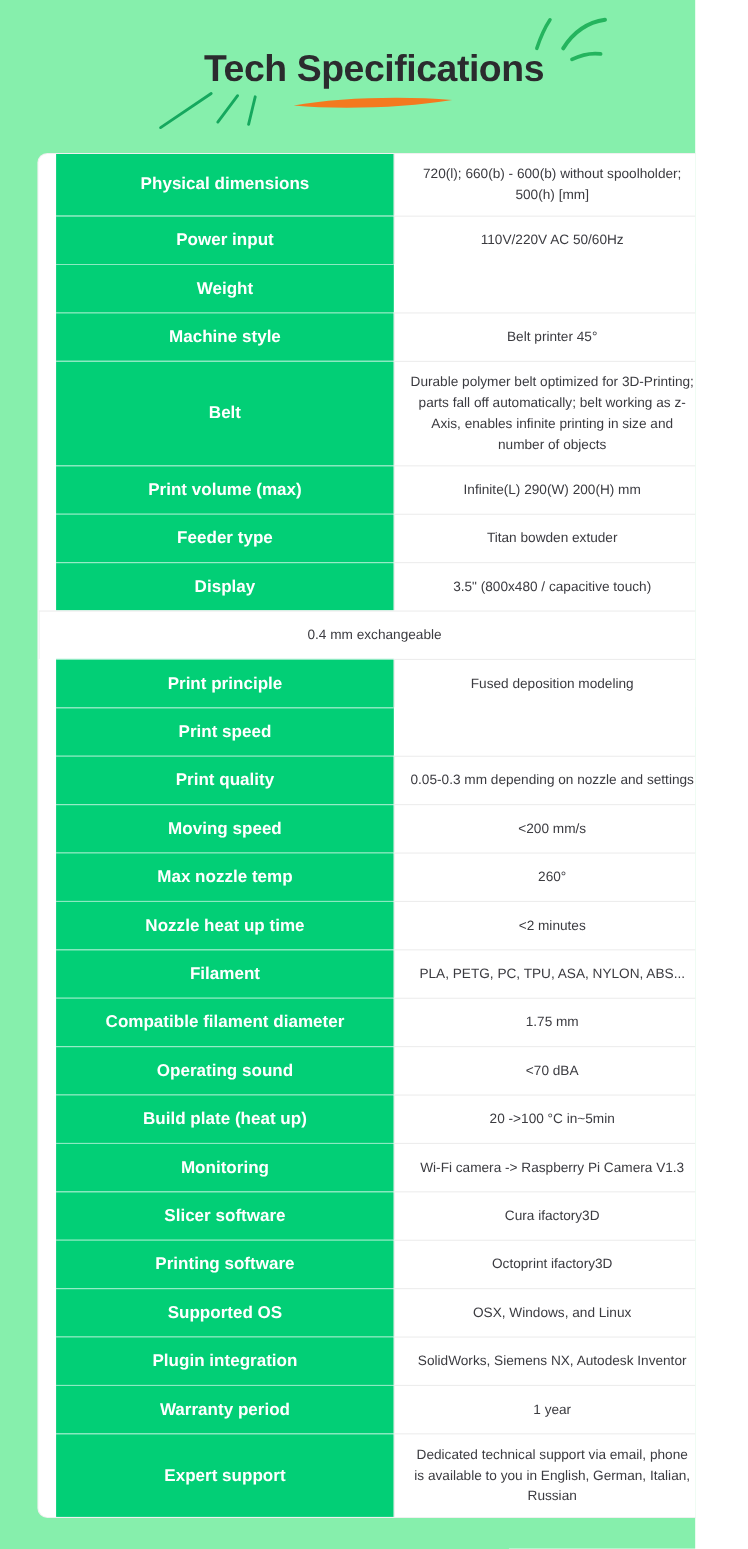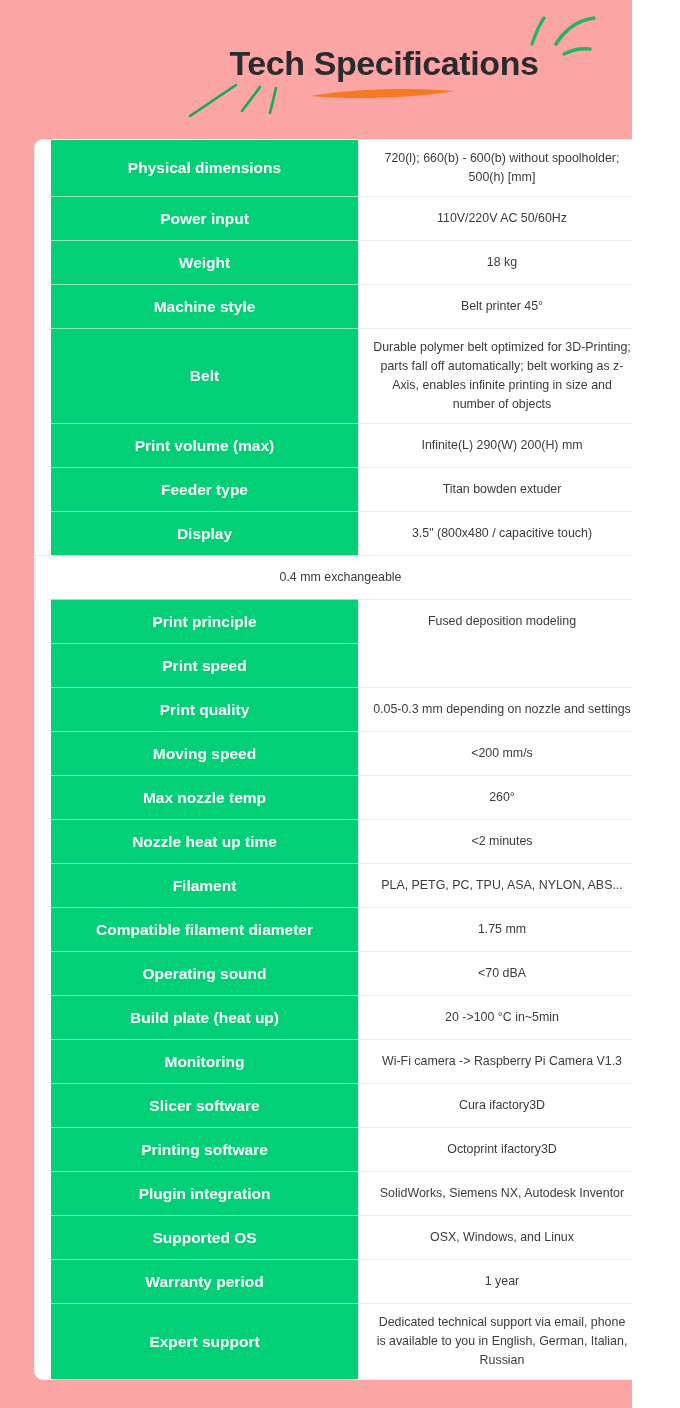--- a/index.html
+++ b/index.html
@@ -10,22 +10,21 @@
     background: #ffffff;
     font-family: "Liberation Sans", sans-serif;
     -webkit-font-smoothing: antialiased;
   }
 
   .page {
     position: relative;
     width: 632px;
     height: 1408px;
     overflow: hidden;
-    background: #fca5a5;
-    padding-left: 44px;
+    background: #86efac;
   }
 
   
   .header {
     position: relative;
     height: 140px;
     width: 680px;
   }
 
   .page-title {
@@ -135,21 +134,20 @@
       <div class="spec-row">
         <div class="spec-label">Physical dimensions</div>
         <div class="spec-value">720(l); 660(b) - 600(b) without spoolholder; 500(h) [mm]</div>
       </div>
       <div class="spec-row">
         <div class="spec-label">Power input</div>
         <div class="spec-value">110V/220V AC 50/60Hz</div>
       </div>
       <div class="spec-row">
         <div class="spec-label">Weight</div>
-        <div class="spec-value">18 kg</div>
       </div>
       <div class="spec-row">
         <div class="spec-label">Machine style</div>
         <div class="spec-value">Belt printer 45°</div>
       </div>
       <div class="spec-row">
         <div class="spec-label">Belt</div>
         <div class="spec-value">Durable polymer belt optimized for 3D-Printing; parts fall off automatically; belt working as z-Axis, enables infinite printing in size and number of objects</div>
       </div>
       <div class="spec-row">
@@ -212,28 +210,28 @@
       </div>
       <div class="spec-row">
         <div class="spec-label">Slicer software</div>
         <div class="spec-value">Cura ifactory3D</div>
       </div>
       <div class="spec-row">
         <div class="spec-label">Printing software</div>
         <div class="spec-value">Octoprint ifactory3D</div>
       </div>
       <div class="spec-row">
+        <div class="spec-label">Supported OS</div>
+        <div class="spec-value">OSX, Windows, and Linux</div>
+      </div>
+      <div class="spec-row">
         <div class="spec-label">Plugin integration</div>
         <div class="spec-value">SolidWorks, Siemens NX, Autodesk Inventor</div>
       </div>
       <div class="spec-row">
-        <div class="spec-label">Supported OS</div>
-        <div class="spec-value">OSX, Windows, and Linux</div>
-      </div>
-      <div class="spec-row">
         <div class="spec-label">Warranty period</div>
         <div class="spec-value">1 year</div>
       </div>
       <div class="spec-row">
         <div class="spec-label">Expert support</div>
         <div class="spec-value">Dedicated technical support via email, phone is available to you in English, German, Italian, Russian</div>
       </div>
     </div>
 
 </div>

